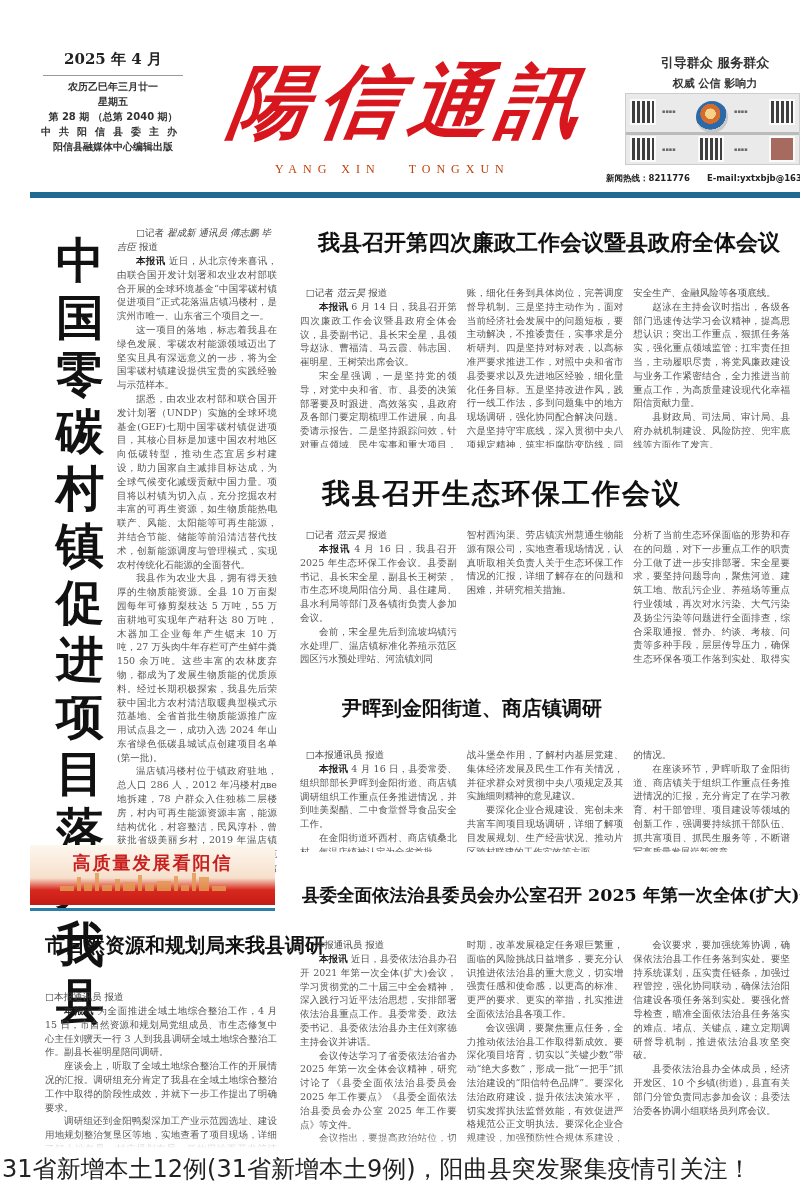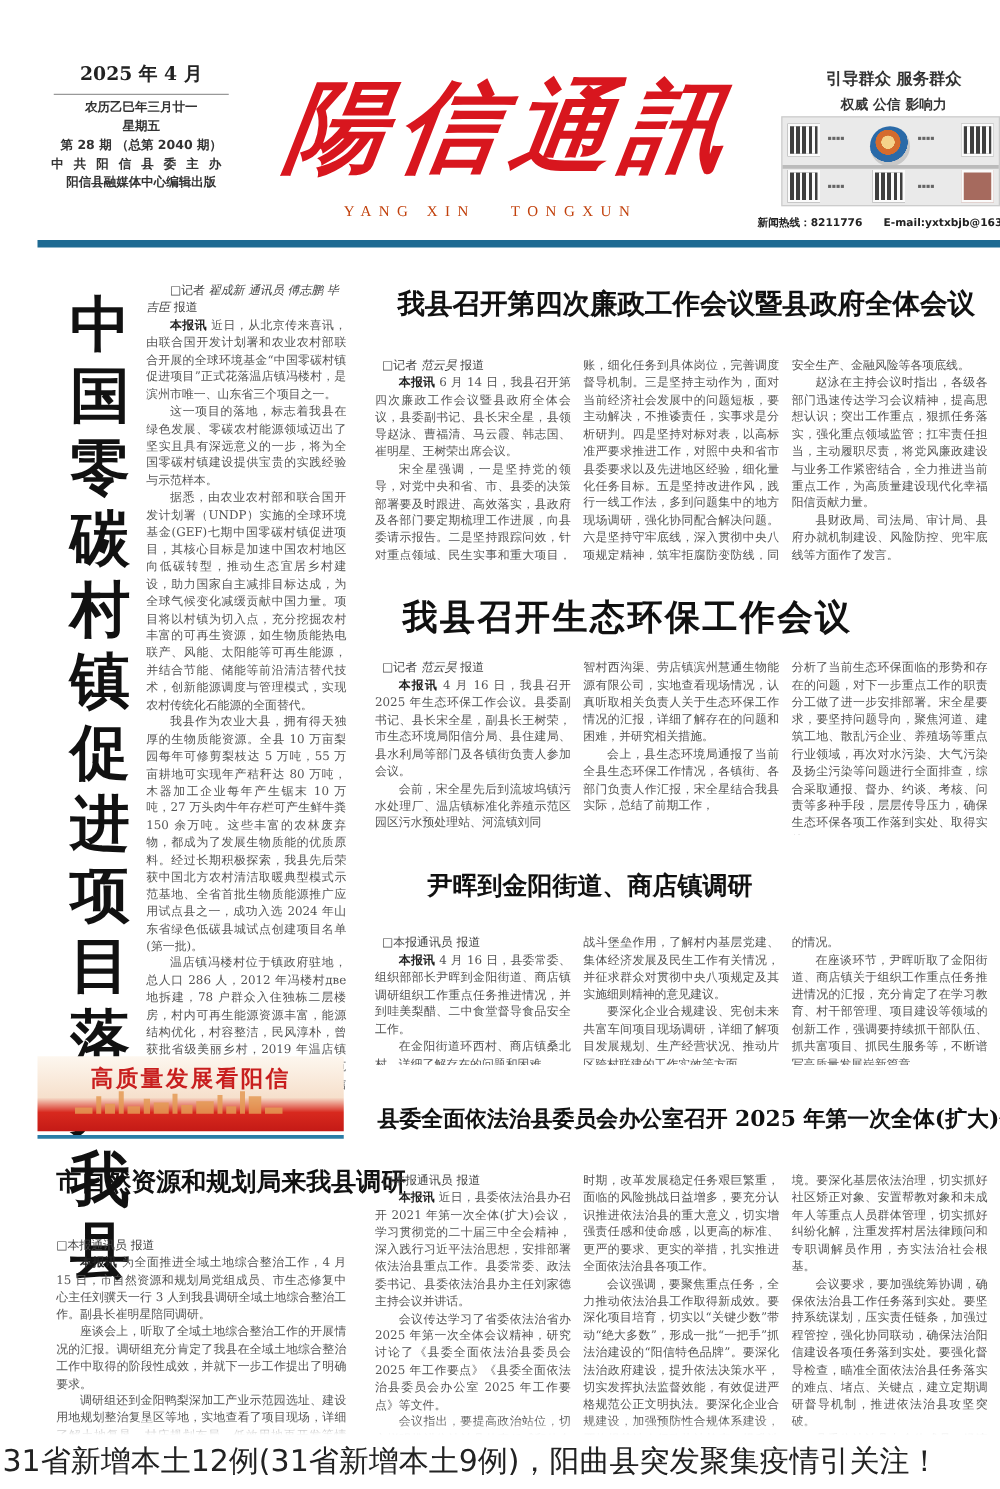--- a/index.html
+++ b/index.html
@@ -204,36 +204,35 @@
     <div class="byline" style="text-indent:0.6em;">
       <span>□记者</span>
       <span class="name">范云昊</span>
       <span>报道</span>
     </div>
     <p class="para"><b>本报讯</b><span> 4 月 16 日，我县召开 2025 年生态环保工作会议。县委副书记、县长宋全星，副县长王树荣，市生态环境局阳信分局、县住建局、县水利局等部门及各镇街负责人参加会议。</span></p>
     <p class="para"><span>会前，宋全星先后到流坡坞镇污水处理厂、温店镇标准化养殖示范区园区污水预处理站、河流镇刘同</span></p>
   </div>
   <div class="col">
     <p class="para" style="text-indent:0"><span>智村西沟渠、劳店镇滨州慧通生物能源有限公司，实地查看现场情况，认真听取相关负责人关于生态环保工作情况的汇报，详细了解存在的问题和困难，并研究相关措施。</span></p>
-    <p class="para"><span>会上，县生态环境局通报了当前全县生态环保工作情况，各镇街、各部门负责人作汇报，宋全星结合我县实际，总结了前期工作，</span></p>
   </div>
   <div class="col">
     <p class="para" style="text-indent:0"><span>分析了当前生态环保面临的形势和存在的问题，对下一步重点工作的职责分工做了进一步安排部署。宋全星要求，要坚持问题导向，聚焦河道、建筑工地、散乱污企业、养殖场等重点行业领域，再次对水污染、大气污染及扬尘污染等问题进行全面排查，综合采取通报、督办、约谈、考核、问责等多种手段，层层传导压力，确保生态环保各项工作落到实处、取得实效。</span></p>
   </div>
 </div>
 
 <div class="headline" style="left:342px;top:695px;font-size:20px;font-family:Liberation Mono, monospace;">尹晖到金阳街道、商店镇调研</div>
 <div class="cols" style="left:300px;top:748px;width:490px;height:104px;overflow:hidden;">
   <div class="col">
     <div class="byline" style="text-indent:0.6em;">
       <span>□本报通讯员</span>
       <span>报道</span>
     </div>
     <p class="para"><b>本报讯</b><span> 4 月 16 日，县委常委、组织部部长尹晖到金阳街道、商店镇调研组织工作重点任务推进情况，并到哇美梨醋、二中食堂督导食品安全工作。</span></p>
-    <p class="para"><span>在金阳街道环西村、商店镇桑北村，详细了解存在的问题和困难</span></p>
+    <p class="para"><span>在金阳街道环西村、商店镇桑北村，年温店镇被认定为全省首批</span></p>
   </div>
   <div class="col">
     <p class="para" style="text-indent:0"><span>战斗堡垒作用，了解村内基层党建、集体经济发展及民生工作有关情况，并征求群众对贯彻中央八项规定及其实施细则精神的意见建议。</span></p>
     <p class="para"><span>要深化企业合规建设、宪创未来共富车间项目现场调研，详细了解项目发展规划、生产经营状况、推动片区跨村联建的工作实效等方面</span></p>
   </div>
   <div class="col">
     <p class="para" style="text-indent:0"><span>的情况。</span></p>
     <p class="para"><span>在座谈环节，尹晖听取了金阳街道、商店镇关于组织工作重点任务推进情况的汇报，充分肯定了在学习教育、村干部管理、项目建设等领域的创新工作，强调要持续抓干部队伍、抓共富项目、抓民生服务等，不断谱写高质量发展崭新篇章。</span></p>
   </div>
 </div>
@@ -247,20 +246,19 @@
     </div>
     <p class="para"><b>本报讯</b><span> 近日，县委依法治县办召开 2021 年第一次全体(扩大)会议，学习贯彻党的二十届三中全会精神，深入践行习近平法治思想，安排部署依法治县重点工作。县委常委、政法委书记、县委依法治县办主任刘家德主持会议并讲话。</span></p>
     <p class="para"><span>会议传达学习了省委依法治省办 2025 年第一次全体会议精神，研究讨论了《县委全面依法治县委员会 2025 年工作要点》《县委全面依法治县委员会办公室 2025 年工作要点》等文件。</span></p>
     <p class="para"><span>会议指出，要提高政治站位，切实增强推进依法治县的责任感和使命感。全县上下正处在高质量发展的关键</span></p>
   </div>
   <div class="col">
     <p class="para" style="text-indent:0"><span>时期，改革发展稳定任务艰巨繁重，面临的风险挑战日益增多，要充分认识推进依法治县的重大意义，切实增强责任感和使命感，以更高的标准、更严的要求、更实的举措，扎实推进全面依法治县各项工作。</span></p>
     <p class="para"><span>会议强调，要聚焦重点任务，全力推动依法治县工作取得新成效。要深化项目培育，切实以“关键少数”带动“绝大多数”，形成一批“一把手”抓法治建设的“阳信特色品牌”。要深化法治政府建设，提升依法决策水平，切实发挥执法监督效能，有效促进严格规范公正文明执法。要深化企业合规建设，加强预防性合规体系建设，严格规范涉企行政执法检查，提升涉企法治服务质效，不断优化法治化营商环</span></p>
   </div>
   <div class="col">
-    <p class="para" style="text-indent:0"><span>境。要深化基层依法治理，切实抓好社区矫正对象、安置帮教对象和未成年人等重点人员群体管理，切实抓好纠纷化解，注重发挥村居法律顾问和专职调解员作用，夯实法治社会根基。</span></p>
     <p class="para"><span>会议要求，要加强统筹协调，确保依法治县工作任务落到实处。要坚持系统谋划，压实责任链条，加强过程管控，强化协同联动，确保法治阳信建设各项任务落到实处。要强化督导检查，瞄准全面依法治县任务落实的难点、堵点、关键点，建立定期调研督导机制，推进依法治县攻坚突破。</span></p>
     <p class="para"><span>县委依法治县办全体成员，经济开发区、10 个乡镇(街道)，县直有关部门分管负责同志参加会议；县委法治委各协调小组联络员列席会议。</span></p>
   </div>
 </div>
 
 <div class="fade-line" style="top:1136px;"></div>
 <div class="caption">31省新增本土12例(31省新增本土9例)，阳曲县突发聚集疫情引关注！</div>
 
 </body></html>

